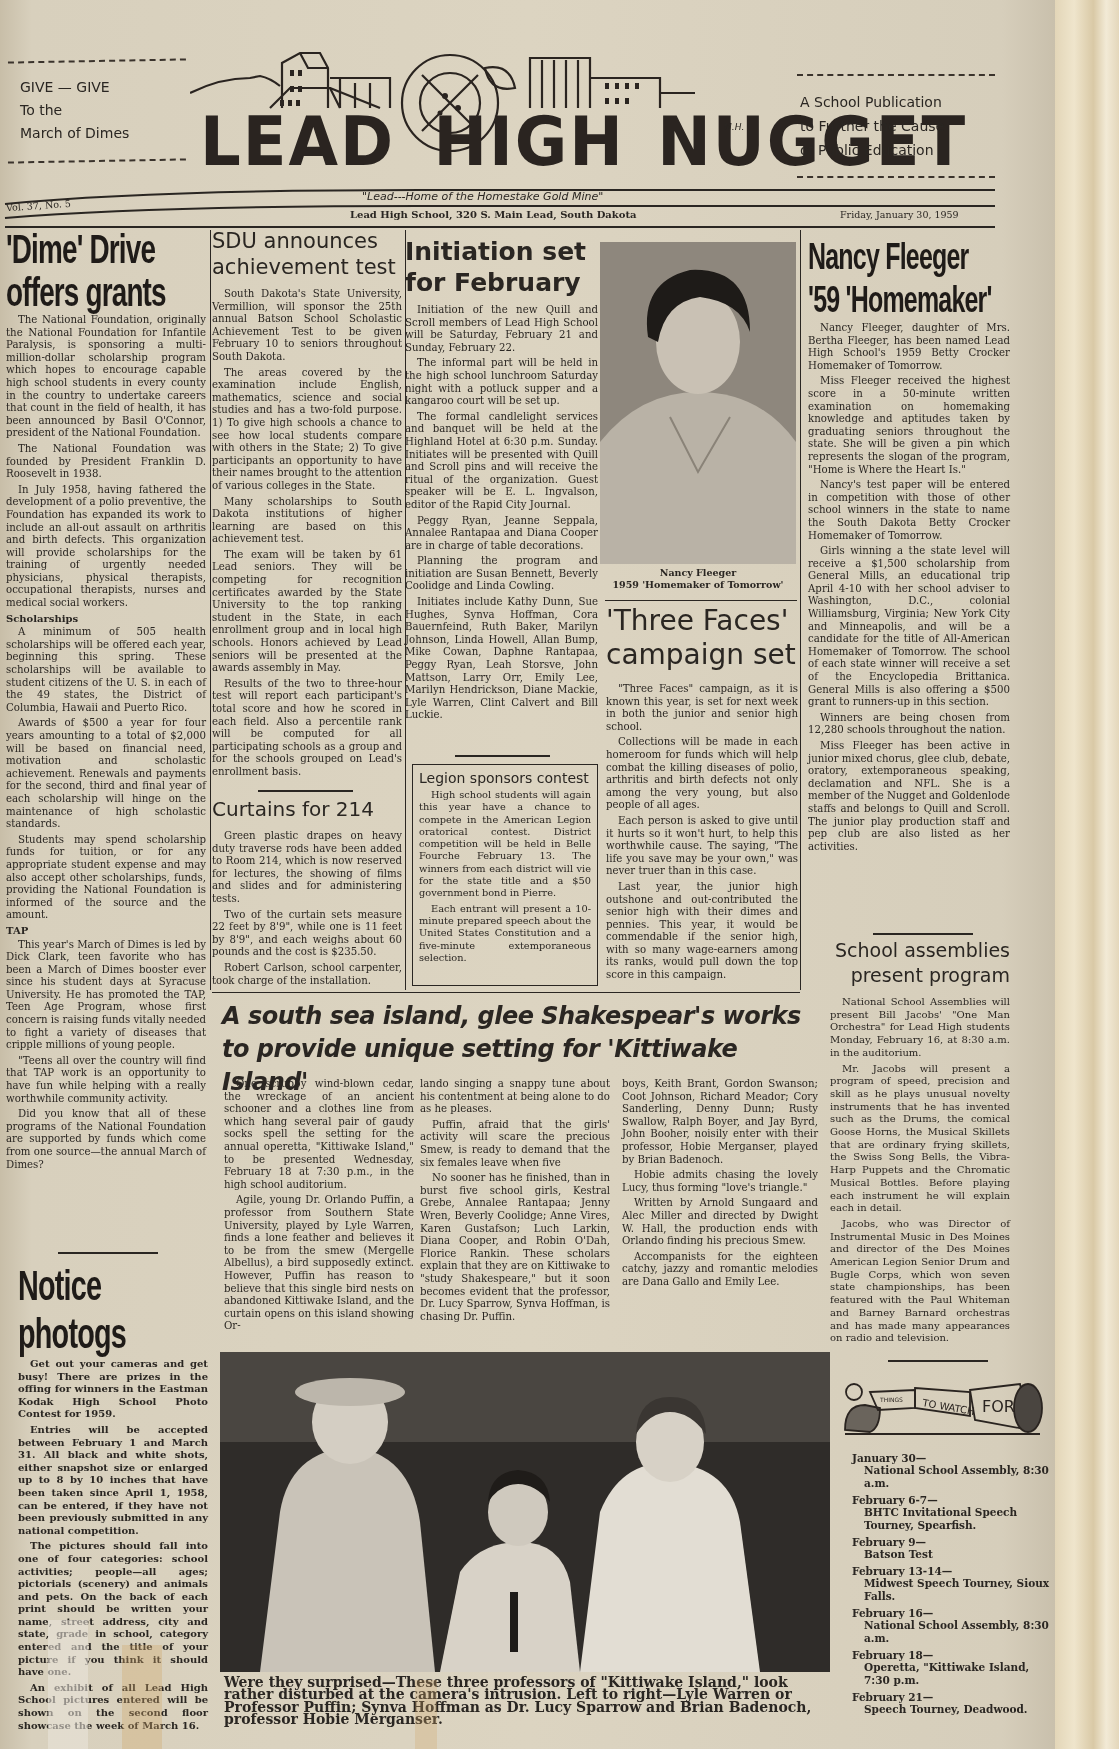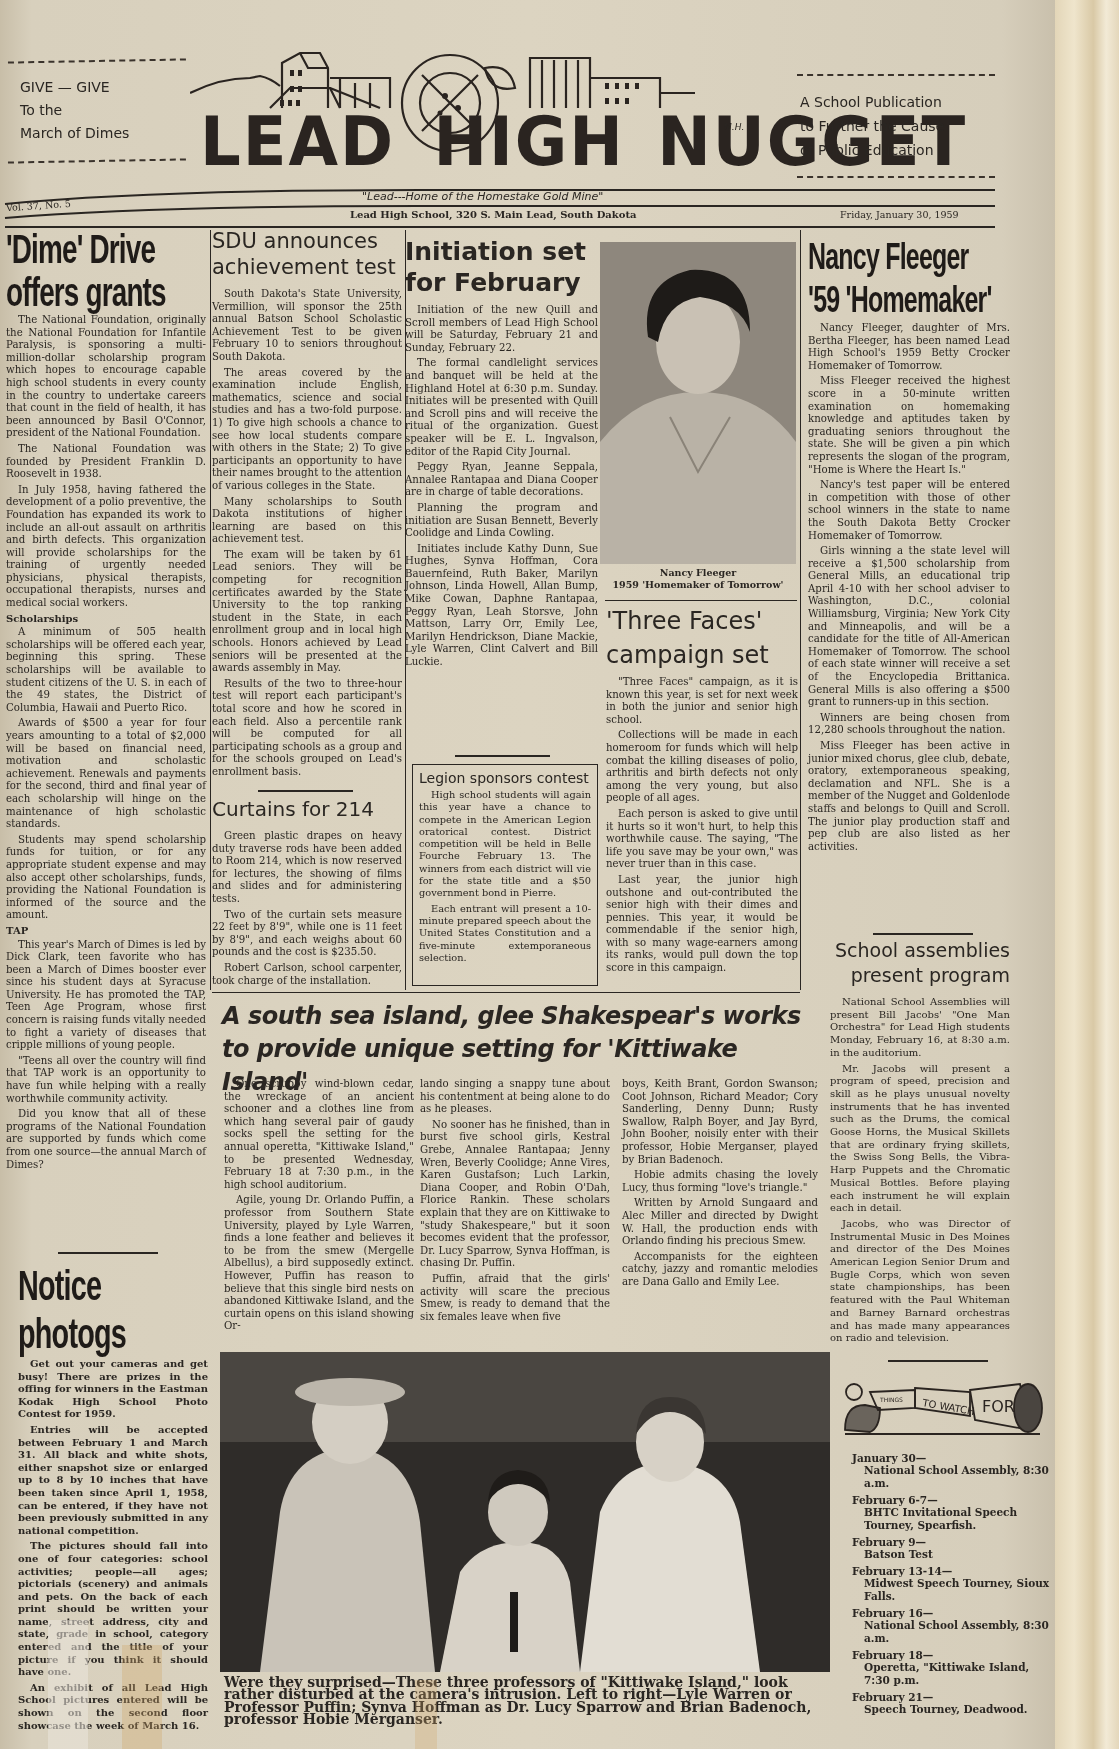--- a/index.html
+++ b/index.html
@@ -160,20 +160,21 @@
 
   <div class="vrule" style="left:405px;top:230px;height:760px;"></div>
 
   <div class="abs" style="left:405px;top:236px;width:193px;">
     <div class="hd-round" style="font-size:25px;line-height:31px;font-weight:bold;margin-bottom:6px;">
       <div>Initiation set</div>
       <div>for February</div>
     </div>
     <div class="body">
       <p>Initiation of the new Quill and Scroll members of Lead High School will be Saturday, February 21 and Sunday, February 22.</p>
+      <p>The informal part will be held in the high school lunchroom Saturday night with a potluck supper and a kangaroo court will be set up.</p>
       <p>The formal candlelight services and banquet will be held at the Highland Hotel at 6:30 p.m. Sunday. Initiates will be presented with Quill and Scroll pins and will receive the ritual of the organization. Guest speaker will be E. L. Ingvalson, editor of the Rapid City Journal.</p>
       <p>Peggy Ryan, Jeanne Seppala, Annalee Rantapaa and Diana Cooper are in charge of table decorations.</p>
       <p>Planning the program and initiation are Susan Bennett, Beverly Coolidge and Linda Cowling.</p>
       <p>Initiates include Kathy Dunn, Sue Hughes, Synva Hoffman, Cora Bauernfeind, Ruth Baker, Marilyn Johnson, Linda Howell, Allan Bump, Mike Cowan, Daphne Rantapaa, Peggy Ryan, Leah Storsve, John Mattson, Larry Orr, Emily Lee, Marilyn Hendrickson, Diane Mackie, Lyle Warren, Clint Calvert and Bill Luckie.</p>
     </div>
   </div>
   <div class="short-rule" style="left:455px;top:755px;width:95px;"></div>
 
   <div class="abs box" style="left:412px;top:764px;width:186px;height:222px;padding:4px 6px;box-sizing:border-box;">
     <div class="hd-round" style="font-size:14px;line-height:18px;margin-bottom:2px;">Legion sponsors contest</div>
@@ -192,21 +193,21 @@
       <path d="M70 175 L98 230 L130 175" stroke="#8a8378" stroke-width="2" fill="none"></path>
     </svg>
   </div>
   <div class="abs caption" style="left:600px;top:567px;width:196px;">
     <div>Nancy Fleeger</div>
     <div>1959 'Homemaker of Tomorrow'</div>
   </div>
   <div class="rule" style="left:605px;top:600px;width:192px;height:1px;"></div>
 
   <div class="abs" style="left:606px;top:604px;width:192px;">
-    <div class="hd-round" style="font-size:24px;line-height:34px;margin-bottom:4px;">
+    <div class="hd-round" style="font-size:28px;line-height:34px;margin-bottom:11px;">
       <div>'Three Faces'</div>
       <div>campaign set</div>
     </div>
     <div class="body">
       <p>"Three Faces" campaign, as it is known this year, is set for next week in both the junior and senior high school.</p>
       <p>Collections will be made in each homeroom for funds which will help combat the killing diseases of polio, arthritis and birth defects not only among the very young, but also people of all ages.</p>
       <p>Each person is asked to give until it hurts so it won't hurt, to help this worthwhile cause. The saying, "The life you save may be your own," was never truer than in this case.</p>
       <p>Last year, the junior high outshone and out-contributed the senior high with their dimes and pennies. This year, it would be commendable if the senior high, with so many wage-earners among its ranks, would pull down the top score in this campaign.</p>
     </div>
   </div>
@@ -291,22 +292,22 @@
   <div class="abs" style="left:222px;top:1000px;width:600px;font-family:'DejaVu Sans',sans-serif;font-style:italic;font-weight:bold;font-size:24px;line-height:33px;letter-spacing:-0.5px;">
     <div>A south sea island, glee Shakespear's works</div>
     <div>to provide unique setting for 'Kittiwake Island'</div>
   </div>
   <div class="abs body" style="left:224px;top:1078px;width:190px;">
     <p>One scrubby wind-blown cedar, the wreckage of an ancient schooner and a clothes line from which hang several pair of gaudy socks spell the setting for the annual operetta, "Kittiwake Island," to be presented Wednesday, February 18 at 7:30 p.m., in the high school auditorium.</p>
     <p>Agile, young Dr. Orlando Puffin, a professor from Southern State University, played by Lyle Warren, finds a lone feather and believes it to be from the smew (Mergelle Albellus), a bird supposedly extinct. However, Puffin has reason to believe that this single bird nests on abandoned Kittiwake Island, and the curtain opens on this island showing Or-</p>
   </div>
   <div class="abs body" style="left:420px;top:1078px;width:190px;">
     <p style="text-indent:0">lando singing a snappy tune about his contentment at being alone to do as he pleases.</p>
+    <p>Puffin, afraid that the girls' activity will scare the precious Smew, is ready to demand that the six females leave when five</p>
     <p>No sooner has he finished, than in burst five school girls, Kestral Grebe, Annalee Rantapaa; Jenny Wren, Beverly Coolidge; Anne Vires, Karen Gustafson; Luch Larkin, Diana Cooper, and Robin O'Dah, Florice Rankin. These scholars explain that they are on Kittiwake to "study Shakespeare," but it soon becomes evident that the professor, Dr. Lucy Sparrow, Synva Hoffman, is chasing Dr. Puffin.</p>
-    <p>Puffin, afraid that the girls' activity will scare the precious Smew, is ready to demand that the six females leave when five</p>
   </div>
   <div class="abs body" style="left:622px;top:1078px;width:196px;">
     <p style="text-indent:0">boys, Keith Brant, Gordon Swanson; Coot Johnson, Richard Meador; Cory Sanderling, Denny Dunn; Rusty Swallow, Ralph Boyer, and Jay Byrd, John Booher, noisily enter with their professor, Hobie Merganser, played by Brian Badenoch.</p>
     <p>Hobie admits chasing the lovely Lucy, thus forming "love's triangle."</p>
     <p>Written by Arnold Sungaard and Alec Miller and directed by Dwight W. Hall, the production ends with Orlando finding his precious Smew.</p>
     <p>Accompanists for the eighteen catchy, jazzy and romantic melodies are Dana Gallo and Emily Lee.</p>
   </div>
 
   <div class="abs" style="left:220px;top:1352px;width:610px;height:320px;background:#3b3733;overflow:hidden;">
     <svg width="610" height="320" viewBox="0 0 610 320">

